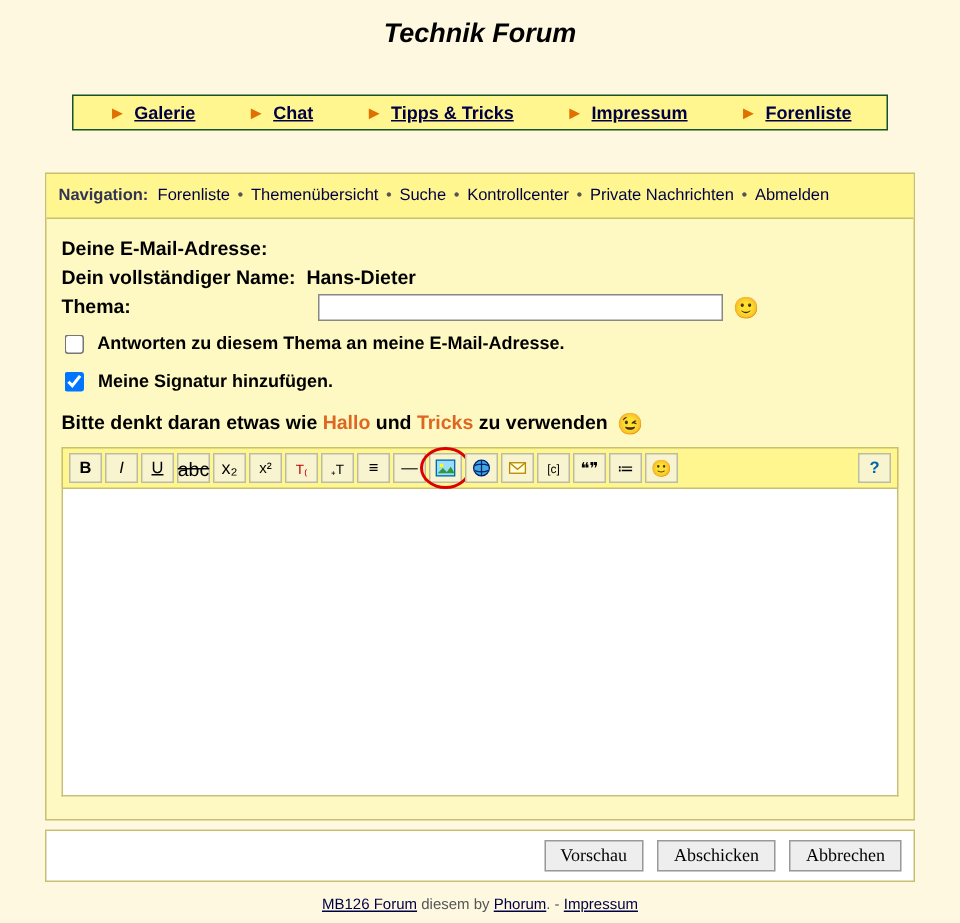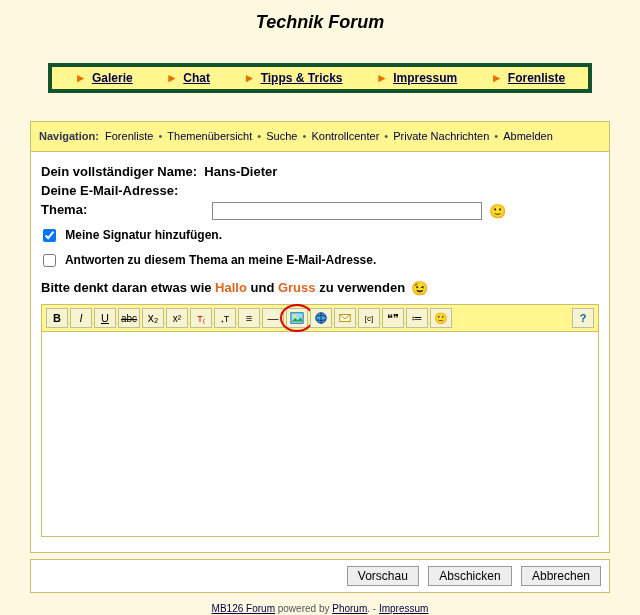--- a/index.html
+++ b/index.html
@@ -13,33 +13,33 @@
     width: 640px;
   }
   h1 {
     text-align: center;
     font-size: 18px;
     margin: 4px 0 30px 0;
     font-style: italic;
   }
   .topnav {
     background: #FFF68F;
-    border: 4px solid #14532d;
+    border: 1px solid #14532d;
     display: flex;
     justify-content: space-around;
     padding: 4px 6px;
     font-size: 12px;
     font-weight: bold;
     margin: 0 40px 28px 40px;
   }
   .topnav a { color: #004; text-decoration: underline; }
   .topnav .arrow { color: #e07000; margin-right: 2px; text-decoration: none; }
   .box {
     border: 1px solid #c8c070;
-    background: #ffffff;
+    background: #fef9c3;
     margin: 0 22px 6px 22px;
   }
   .navigbar {
     background: #FFF68F;
     padding: 6px 8px;
     font-size: 11px;
     line-height: 1.5;
     border-bottom: 1px solid #c8c070;
   }
   .navigbar b { color: #335; }
@@ -96,20 +96,21 @@
     text-align: right;
     padding: 6px 8px;
   }
   .btnbox button {
     background: #eee;
     border: 1px solid #999;
     font-size: 12px;
     padding: 2px 10px;
     margin-left: 6px;
     cursor: pointer;
+    font-family: Liberation Serif, serif;
   }
   .footer { text-align: center; font-size: 10px; color: #555; margin-top: 4px; }
   .footer a { color: #004; text-decoration: underline; text-align: center; }
   .smiley { font-size: 14px; vertical-align: middle; margin-left: 3px; }
   .redcircle {
     position: absolute;
     width: 34px; height: 28px;
     border: 2px solid #d00;
     border-radius: 50%;
     left: -7px; top: -5px;
@@ -137,54 +138,54 @@
     <a href="#">Themenübersicht</a><span class="sep"> • </span>
     <a href="#">Suche</a><span class="sep"> • </span>
     <a href="#">Kontrollcenter</a><span class="sep"> • </span>
     <a href="#">Private Nachrichten</a><span class="sep"> • </span>
     <a href="#">Abmelden</a>
   </div>
 
   <div class="content">
 
     <div class="row">
+      <span>Deine E-Mail-Adresse:</span>
+    </div>
+
+    <div class="row">
       <span>Dein vollständiger Name:</span>&nbsp;
       <span>Hans-Dieter</span>
-    </div>
-
-    <div class="row">
-      <span>Deine E-Mail-Adresse:</span>
     </div>
 
     <div class="row">
       <span>Thema:</span>
       <span style="display:inline-block;width:118px;"></span>
       <input type="text" style="width: 270px;" value="">
       <span class="smiley">🙂</span>
     </div>
 
     <div class="checkrow">
+      <input type="checkbox" style="">
+      <span>Antworten zu diesem Thema an meine E-Mail-Adresse.</span>
+    </div>
+
+    <div class="checkrow">
       <input type="checkbox" checked="" style="">
       <span>Meine Signatur hinzufügen.</span>
     </div>
 
-    <div class="checkrow">
-      <input type="checkbox" style="">
-      <span>Antworten zu diesem Thema an meine E-Mail-Adresse.</span>
-    </div>
-
     <div class="reminder">
-      <span>Bitte denkt daran etwas wie </span><span class="hallo">Hallo</span><span> und </span><span class="gruss">Gruss</span><span> zu verwenden </span><span class="smiley">😉</span>
+      <span>Bitte denkt daran etwas wie </span><span class="hallo">Hallo</span><span> und </span><span class="gruss">Tricks</span><span> zu verwenden </span><span class="smiley">😉</span>
     </div>
 
     <div class="toolbar">
       <div class="tbtn" style="font-weight:bold">B</div>
       <div class="tbtn" style="font-style:italic">I</div>
       <div class="tbtn" style="text-decoration:underline">U</div>
-      <div class="tbtn" style="text-decoration:line-through;font-size:10px">abc</div>
+      <div class="tbtn" style="text-decoration:line-through;font-size:13px">abc</div>
       <div class="tbtn" style="font-size:12px">x₂</div>
       <div class="tbtn" style="font-size:10px">x²</div>
       <div class="tbtn" style="font-size:9px;color:#b00">T₍</div>
       <div class="tbtn" style="font-size:9px">₊T</div>
       <div class="tbtn">≡</div>
       <div class="tbtn">—</div>
       <div class="tbtn">
         <svg class="icon-svg" viewBox="0 0 16 16">
             <rect x="1" y="2" width="14" height="12" fill="#9df" stroke="#06a"></rect>
             <circle cx="5" cy="6" r="1.5" fill="#ff0"></circle>
@@ -217,14 +218,14 @@
   </div>
 </div>
 
 <div class="btnbox">
   <button>Vorschau</button>
   <button>Abschicken</button>
   <button>Abbrechen</button>
 </div>
 
 <div class="footer">
-  <a href="#">MB126 Forum</a><span> powered by </span><a href="#">Phorum</a><span>. - </span><a href="#">Impressum</a>
+  <a href="#">MB126 Forum</a><span> diesem by </span><a href="#">Phorum</a><span>. - </span><a href="#">Impressum</a>
 </div>
 
 </body></html>

